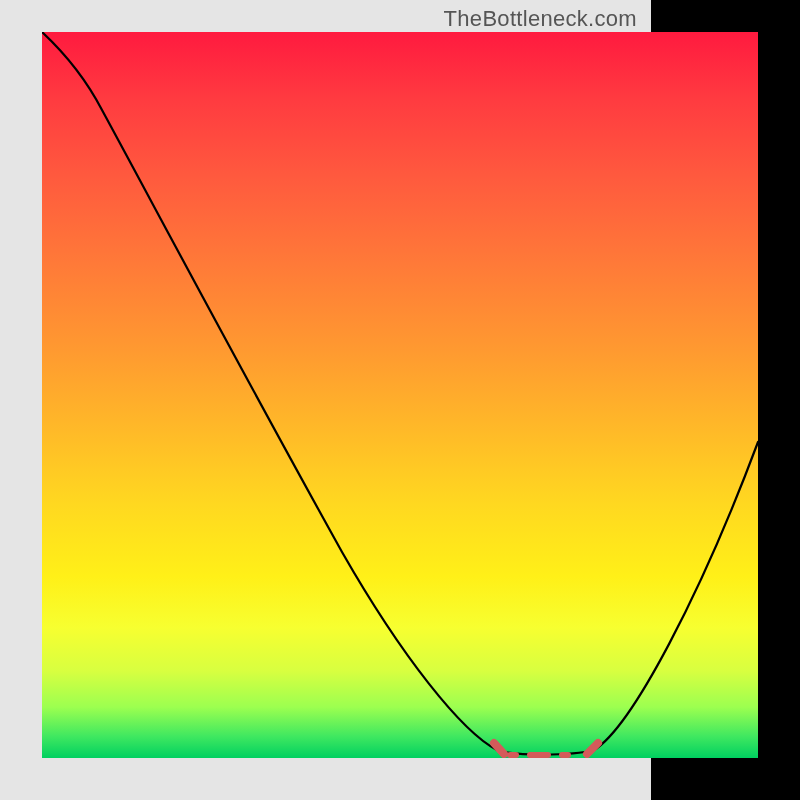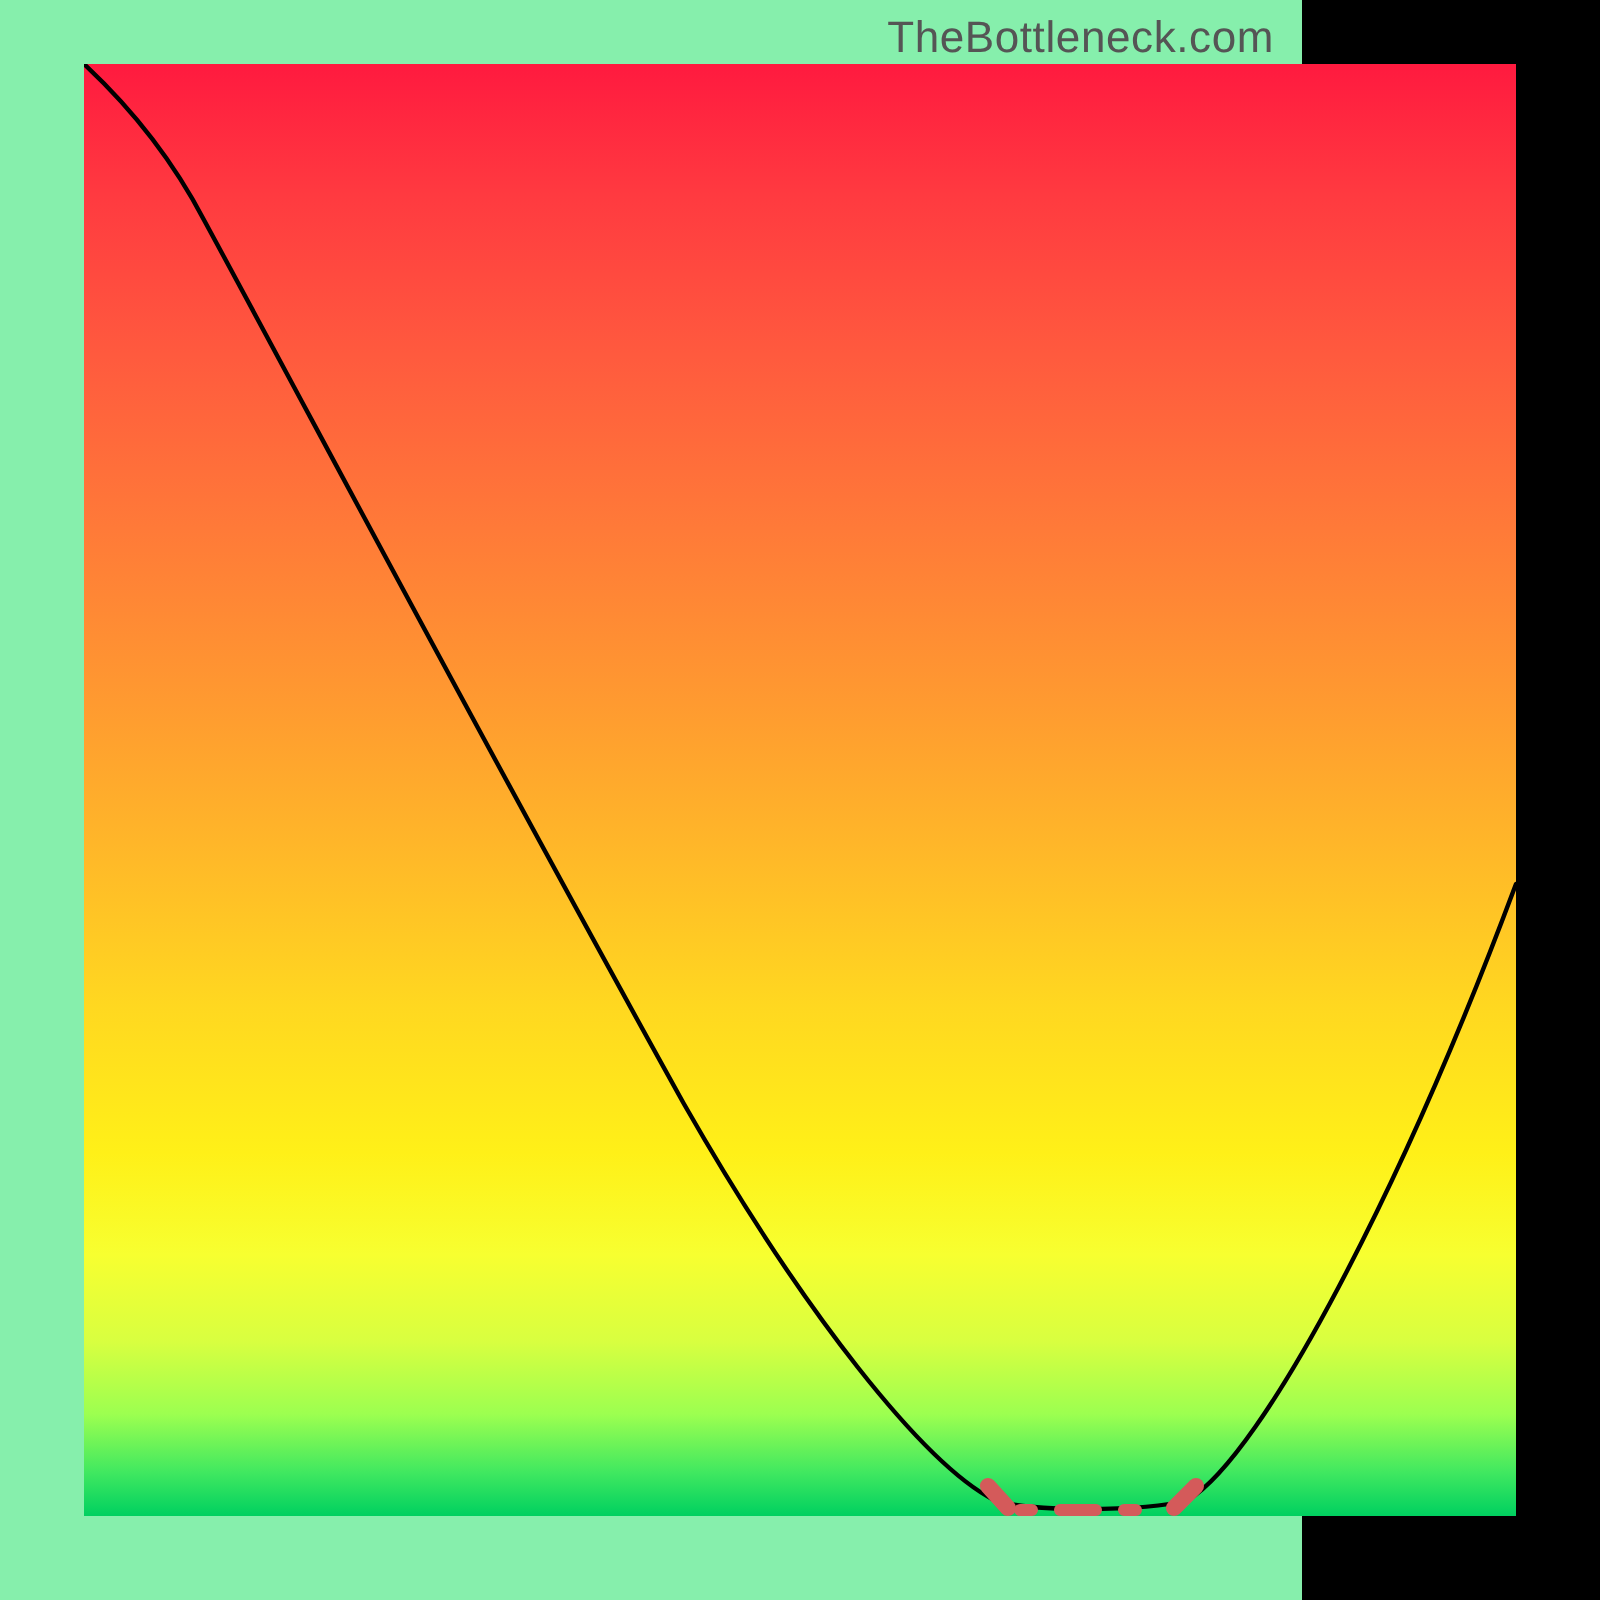--- a/index.html
+++ b/index.html
@@ -9,21 +9,21 @@
     height: 800px;
     background: #000;
     overflow: hidden;
     font-family: Arial, Helvetica, sans-serif;
   }
 
   .frame {
     position: relative;
     width: 651px;
     height: 800px;
-    background: #86efac;
+    background: #e5e5e5;
   }
 
   .watermark {
     position: absolute;
     top: 6px;
     right: 14px;
     color: #555;
     font-size: 22px;
     font-weight: 500;
     letter-spacing: 0.3px;

